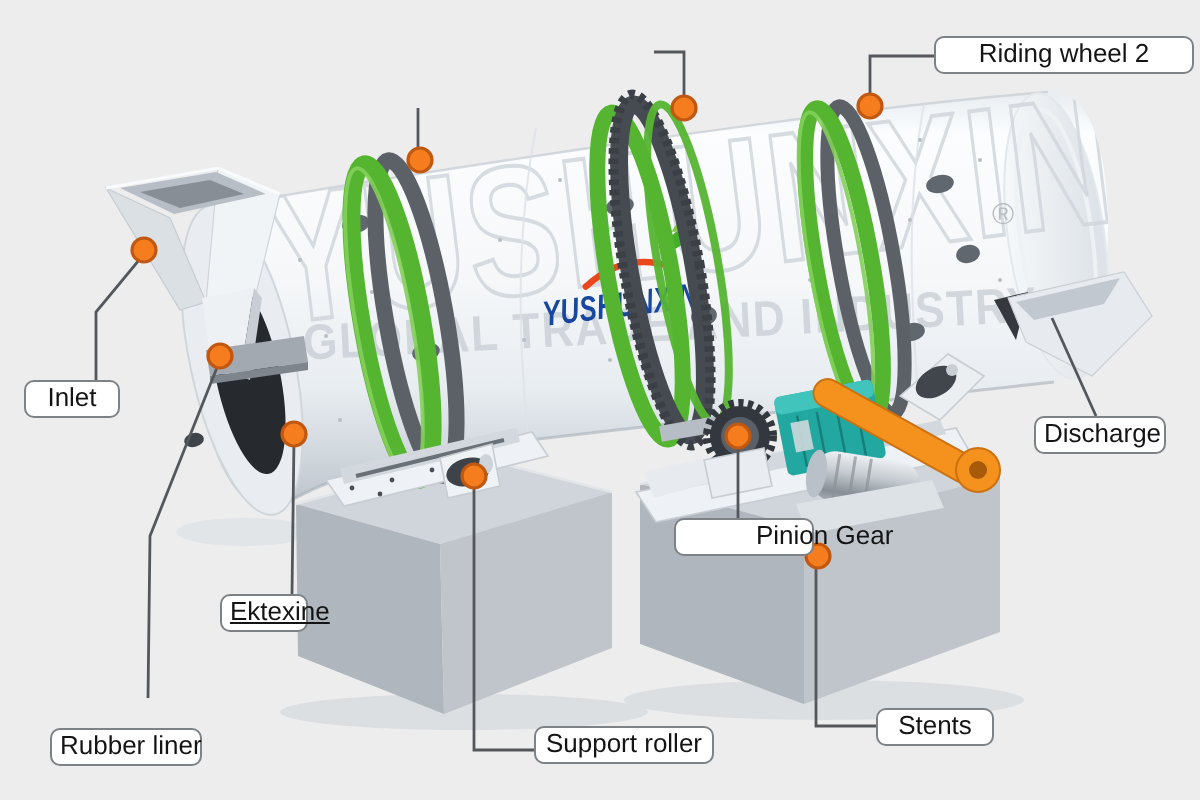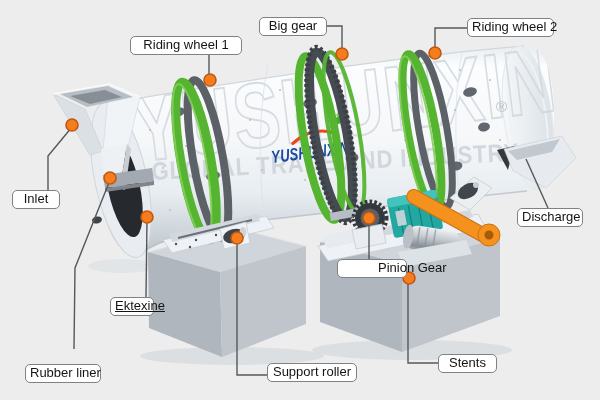--- a/index.html
+++ b/index.html
@@ -246,23 +246,21 @@
     <circle cx="147" cy="217" r="6"></circle>
     <circle cx="210" cy="80" r="6"></circle>
     <circle cx="342" cy="54" r="6"></circle>
     <circle cx="435" cy="53" r="6"></circle>
     <circle cx="237" cy="238" r="6"></circle>
     <circle cx="369" cy="218" r="6"></circle>
     <circle cx="409" cy="278" r="6"></circle>
   </g>
 </svg>
 
-<div class="callout" style="left:130px;top:36px;width:112px;">Riding wheel 1</div>
-<div class="callout" style="left:259px;top:17px;width:68px;">Big gear</div>
-<div class="callout" style="left:467px;top:18px;width:87px;">Riding wheel 2</div>
+<div class="callout" style="left:467px;top:18px;width:130px;">Riding wheel 2</div>
 <div class="callout" style="left:12px;top:190px;width:48px;">Inlet</div>
 <div class="callout" style="left:25px;top:364px;width:76px;">Rubber liner</div>
 <div class="callout" style="left:110px;top:297px;width:44px;text-decoration:underline;">Ektexine</div>
 <div class="callout" style="left:267px;top:363px;width:90px;">Support roller</div>
 <div class="callout" style="left:337px;top:259px;width:70px;padding-left:40px;">Pinion Gear</div>
 <div class="callout" style="left:517px;top:208px;width:66px;">Discharge</div>
 <div class="callout" style="left:438px;top:354px;width:59px;">Stents</div>
 </div>
 
 </body></html>

